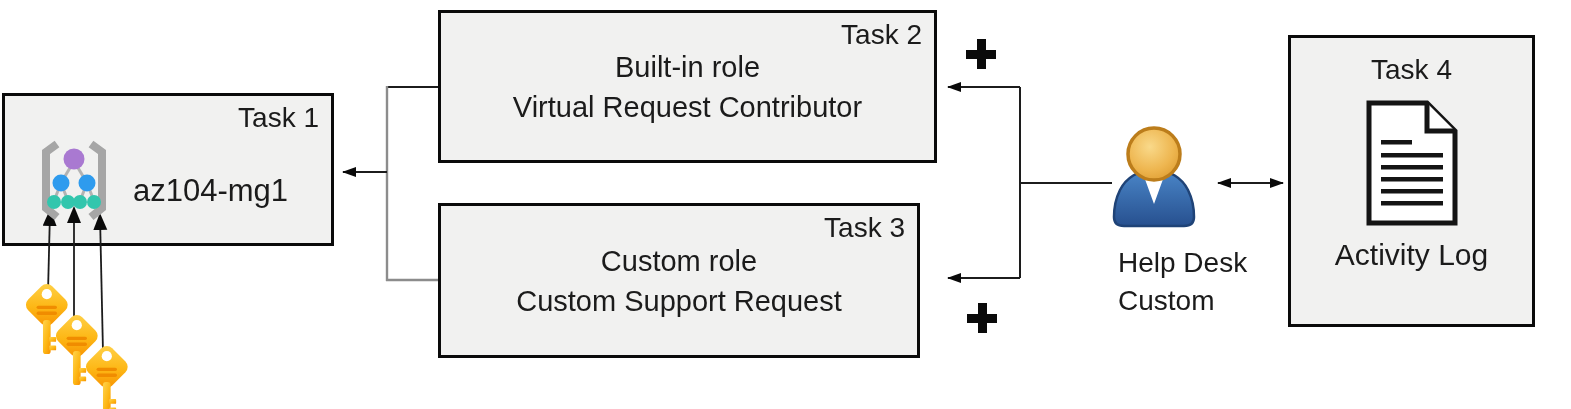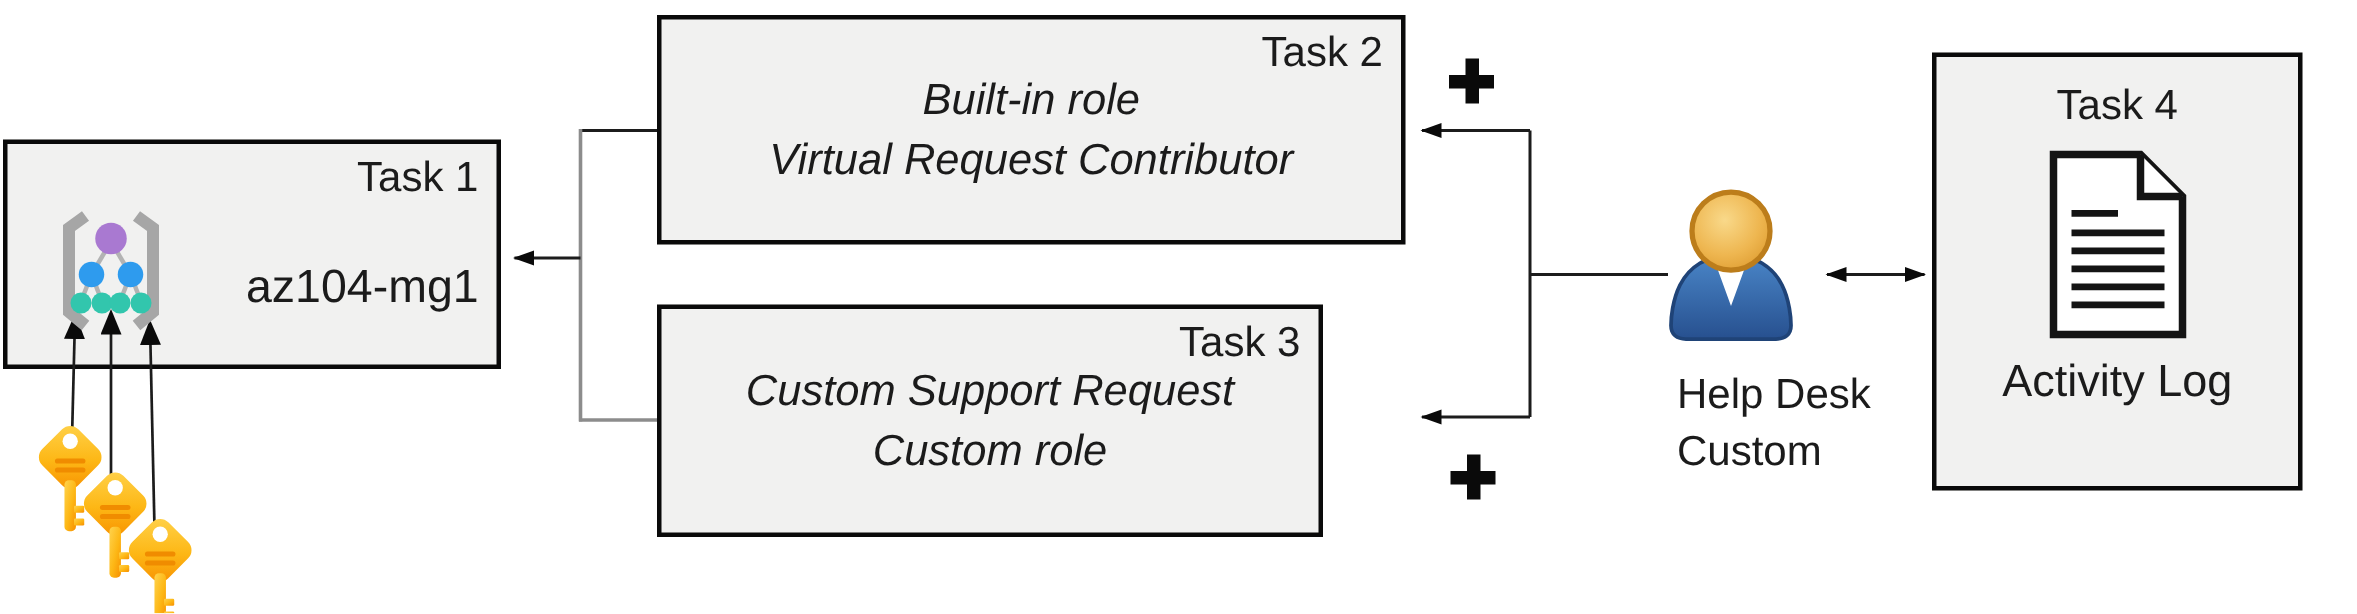--- a/index.html
+++ b/index.html
@@ -10,23 +10,23 @@
   .taskbox{
     position:absolute;background:#f1f1f0;border:3px solid #0a0a0a;box-sizing:border-box;z-index:2;
   }
   .task-tag{
     position:absolute;top:6px;right:12px;font-size:28px;line-height:32px;color:#1b1b1b;white-space:nowrap;
   }
   .center-lines{
     position:absolute;left:0;right:0;top:0;bottom:0;
     display:flex;flex-direction:column;justify-content:center;align-items:center;
   }
-  .center-lines .ln{font-size:29px;line-height:40px;text-align:center;white-space:nowrap;font-style:italic;}
+  .center-lines .ln{font-size:29px;line-height:40px;text-align:center;white-space:nowrap;}
   
-  .t1-name{position:absolute;left:128px;top:77px;font-size:31px;line-height:36px;white-space:nowrap;margin-left:31px;}
+  .t1-name{position:absolute;left:128px;top:77px;font-size:31px;line-height:36px;white-space:nowrap;}
   
   .t4-inner{position:absolute;left:0;right:0;top:0;bottom:0;display:flex;flex-direction:column;align-items:center;border-radius:11px;}
   .t4-tag{margin-top:16px;font-size:28px;line-height:32px;}
   .t4-doc{margin-top:14px;}
   .t4-caption{margin-top:12px;font-size:30px;line-height:34px;white-space:nowrap;}
   
   .overlay{position:absolute;left:0;top:0;z-index:3;pointer-events:none;}
   .icon-abs{position:absolute;z-index:4;}
   
   .plus{position:absolute;width:30px;height:30px;z-index:3;}
@@ -49,25 +49,25 @@
   </div>
 
   <div class="taskbox" style="left:438px;top:10px;width:499px;height:153px;">
     <div class="task-tag">Task 2</div>
     <div class="center-lines">
       <div class="ln">Built-in role</div>
       <div class="ln">Virtual Request Contributor</div>
     </div>
   </div>
 
-  <div class="taskbox" style="left:438px;top:203px;width:444px;height:155px;">
+  <div class="taskbox" style="left:438px;top:203px;width:482px;height:155px;">
     <div class="task-tag">Task 3</div>
     <div class="center-lines">
+      <div class="ln">Custom role</div>
       <div class="ln">Custom Support Request</div>
-      <div class="ln">Custom role</div>
     </div>
   </div>
 
   <div class="taskbox" style="left:1288px;top:35px;width:247px;height:292px;">
     <div class="t4-inner">
       <div class="t4-tag">Task 4</div>
       <svg class="t4-doc" width="96" height="126" viewBox="0 0 96 126">
         <path d="M5 3 L63 3 L91 31 L91 123 L5 123 Z" fill="#ffffff" stroke="#141414" stroke-width="5" stroke-linejoin="miter"></path>
         <path d="M63 3 L63 31 L91 31" fill="#ffffff" stroke="#141414" stroke-width="5" stroke-linejoin="miter"></path>
         <rect x="17" y="40" width="31" height="4.5" fill="#141414"></rect>

